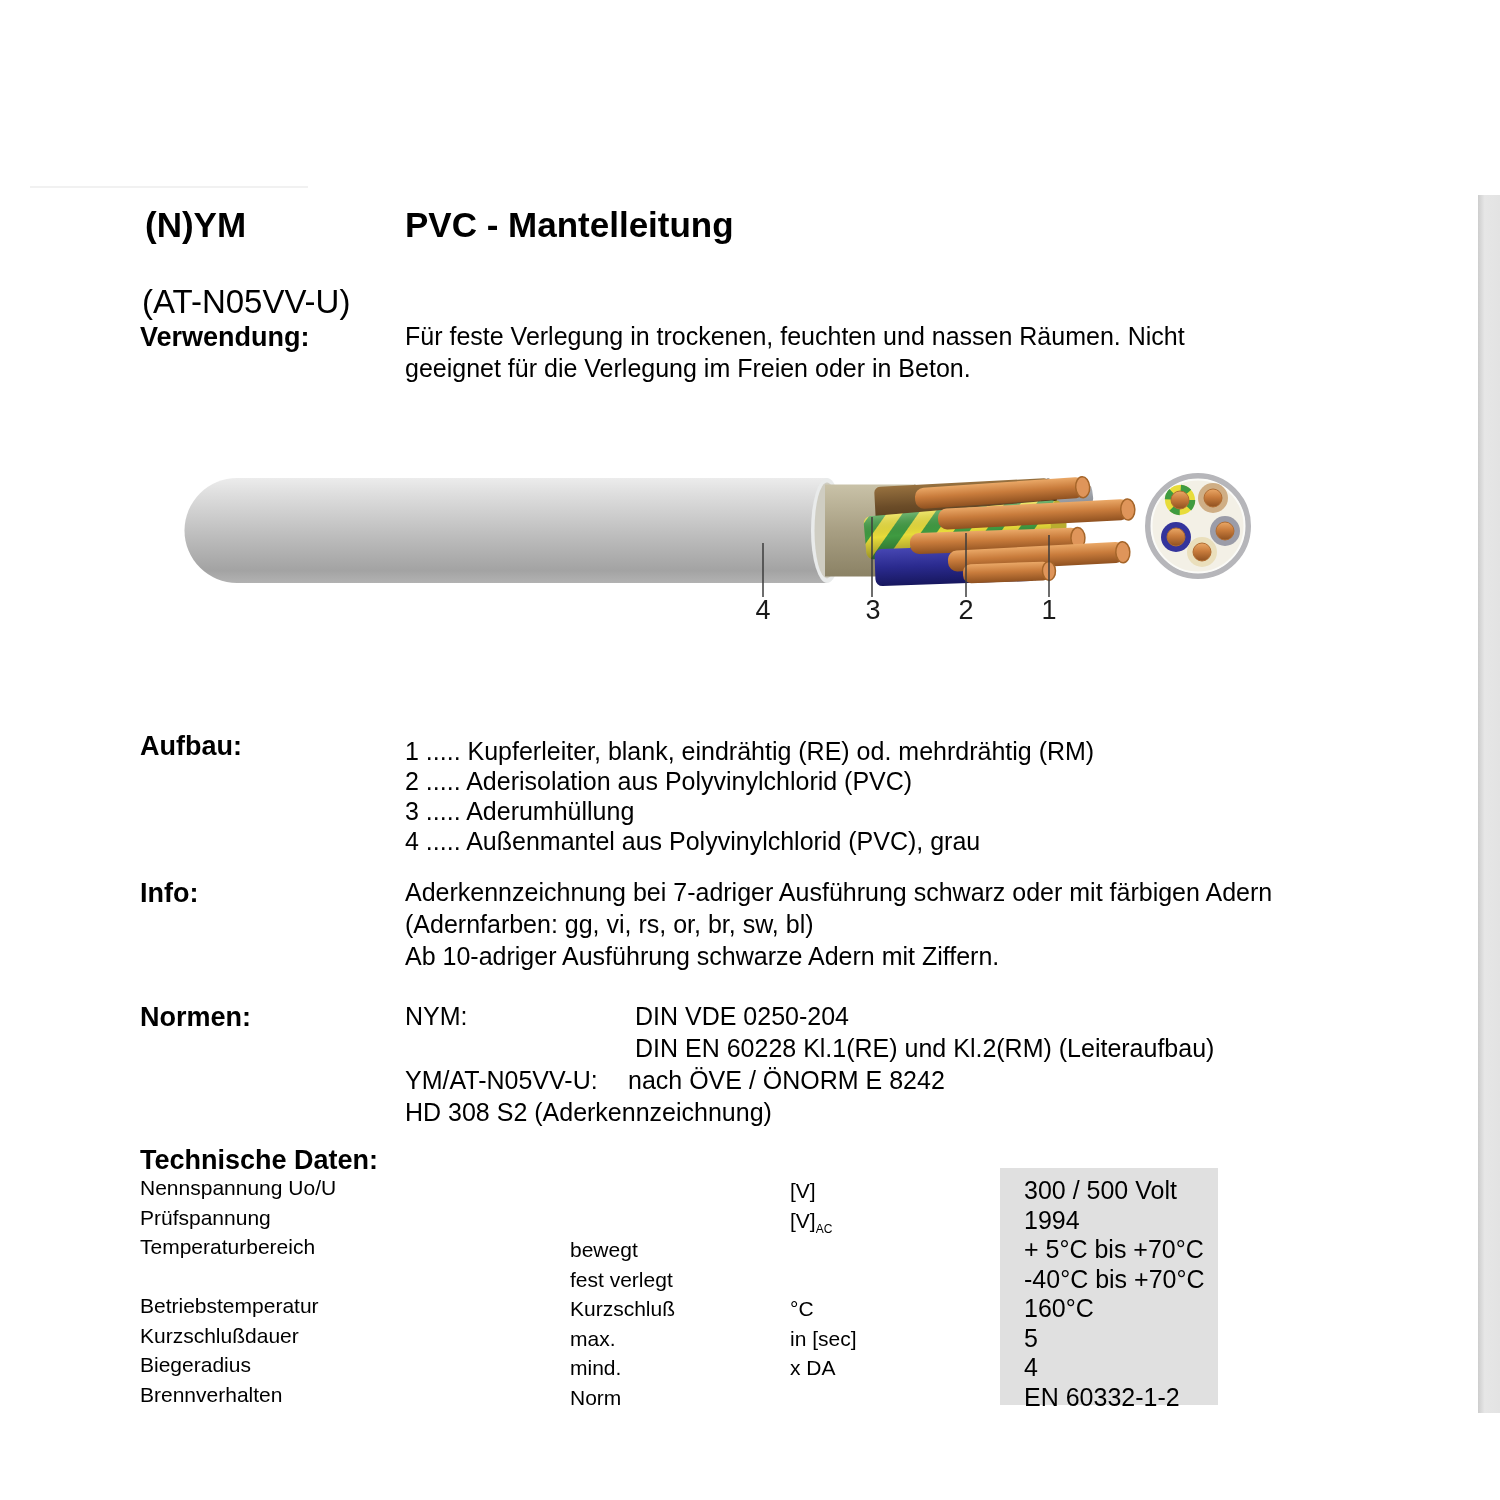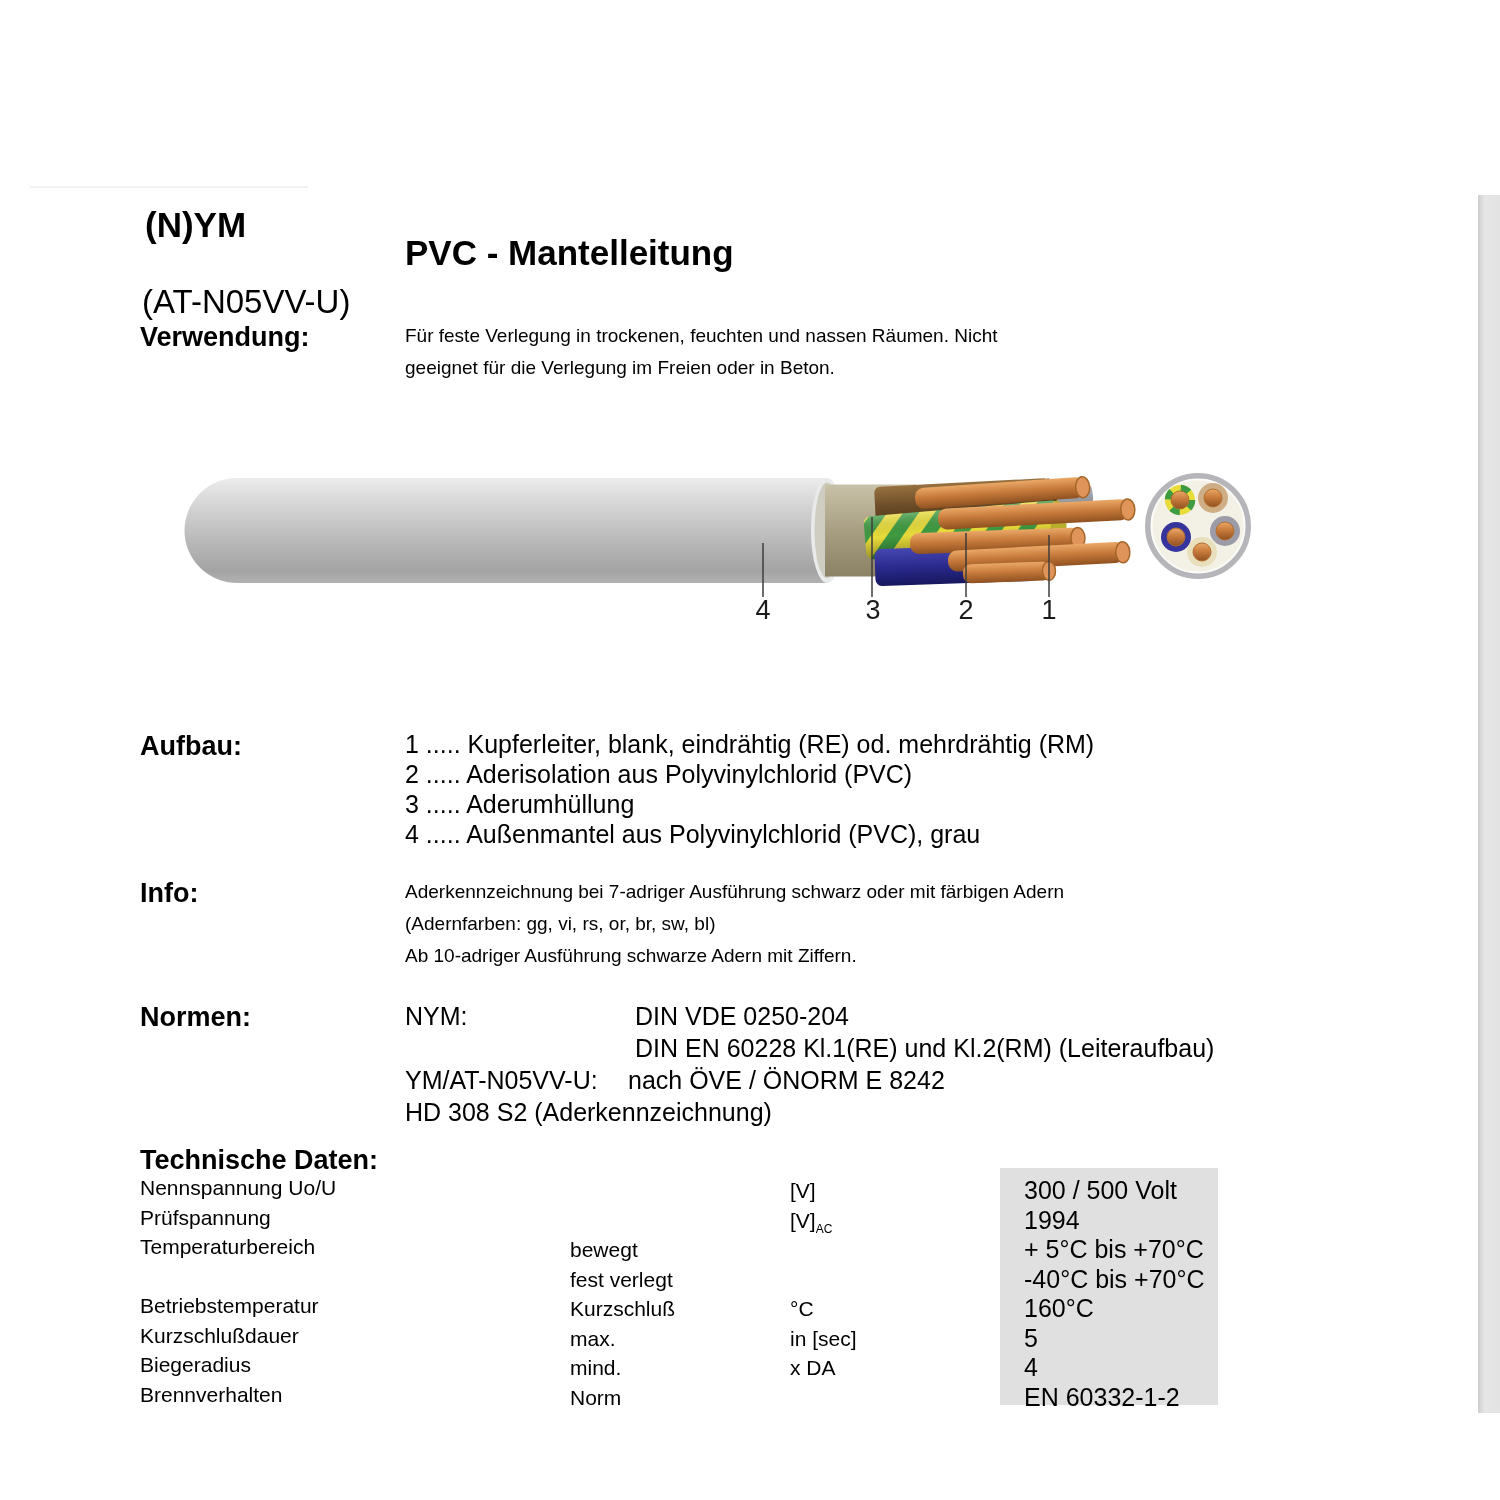--- a/index.html
+++ b/index.html
@@ -4,23 +4,23 @@
 <style>
   html,body{margin:0;padding:0;}
   body{
     width:1500px;height:1500px;position:relative;background:#ffffff;
     font-family:"Liberation Sans","DejaVu Sans",sans-serif;color:#000;
     overflow:hidden;
   }
   .abs{position:absolute;}
   .h1{font-size:35px;font-weight:bold;letter-spacing:0px;}
   .h1sub{font-size:33px;font-weight:normal;}
-  .body-text{font-size:19px;line-height:32px;}
+  .body-text{font-size:25px;line-height:32px;}
   .sec-label{font-size:27px;font-weight:bold;}
-  .list-text{font-size:25px;line-height:30px;}
+  .list-text{font-size:25px;line-height:30px;margin-top:7px;}
   .norm-text{font-size:25px;}
   
   #cable-figure{left:175px;top:455px;width:1090px;height:150px;}
   #cross-section{left:1140px;top:468px;width:120px;height:120px;}
   .fig-num{font-size:27px;color:#1a1a1a;width:30px;text-align:center;}
   
   .tech-grid{
     left:140px;top:1176px;width:1078px;
     display:grid;grid-template-columns:430px 220px 222px 206px;
     grid-auto-rows:29.5px;z-index:2;
@@ -35,21 +35,21 @@
   #scan-line{left:30px;top:186px;width:278px;height:2px;background:#f1f1f1;}
 </style>
 </head>
 <body>
 
 <div class="abs" id="scan-line"></div>
 <div class="abs" id="page-edge"></div>
 
 <div class="abs h1" style="left:145px;top:205px;">(N)YM</div>
 <div class="abs h1sub" style="left:142px;top:251px;margin-top:32px;">(AT-N05VV-U)</div>
-<div class="abs h1" style="left:405px;top:205px;margin-top:28px;">PVC - Mantelleitung</div>
+<div class="abs h1" style="left:405px;top:205px;">PVC - Mantelleitung</div>
 
 <div class="abs sec-label" style="left:140px;top:322px;">Verwendung:</div>
 <div class="abs body-text" style="left:405px;top:320px;width:860px;">
   <div>Für feste Verlegung in trockenen, feuchten und nassen Räumen. Nicht</div>
   <div>geeignet für die Verlegung im Freien oder in Beton.</div>
 </div>
 
 <svg class="abs" id="cable-figure" viewBox="0 0 1090 150">
   <defs>
     <linearGradient id="jacketGrad" x1="0" y1="0" x2="0" y2="1">

